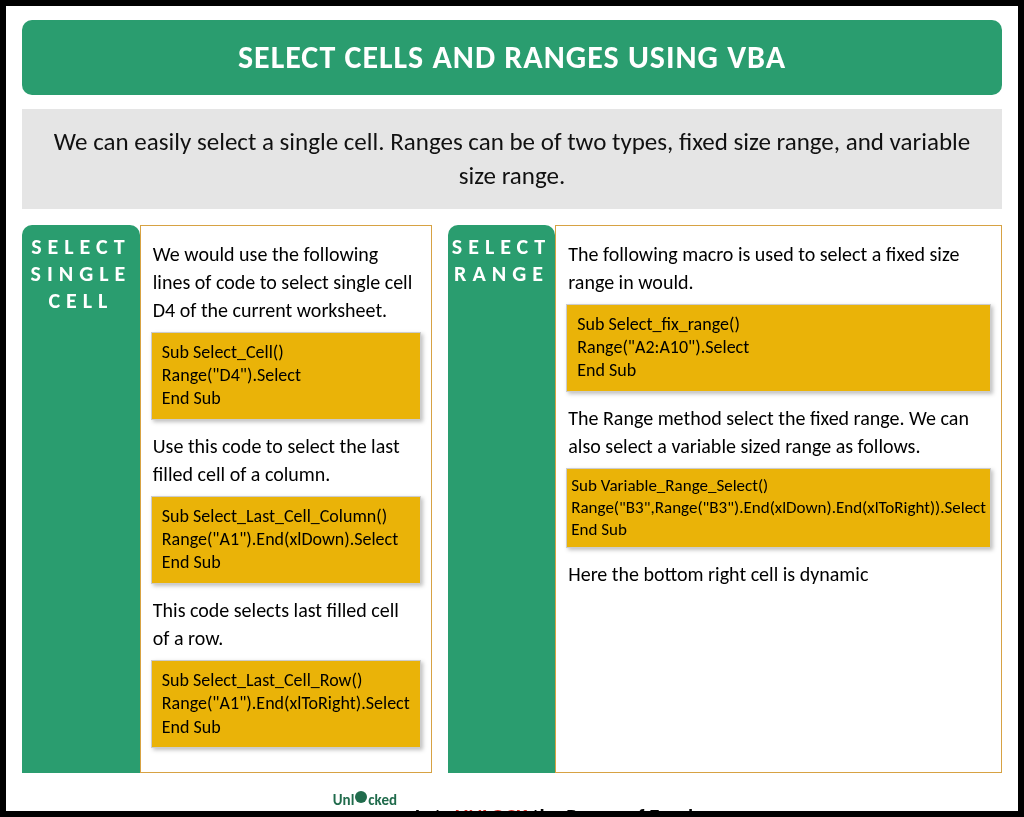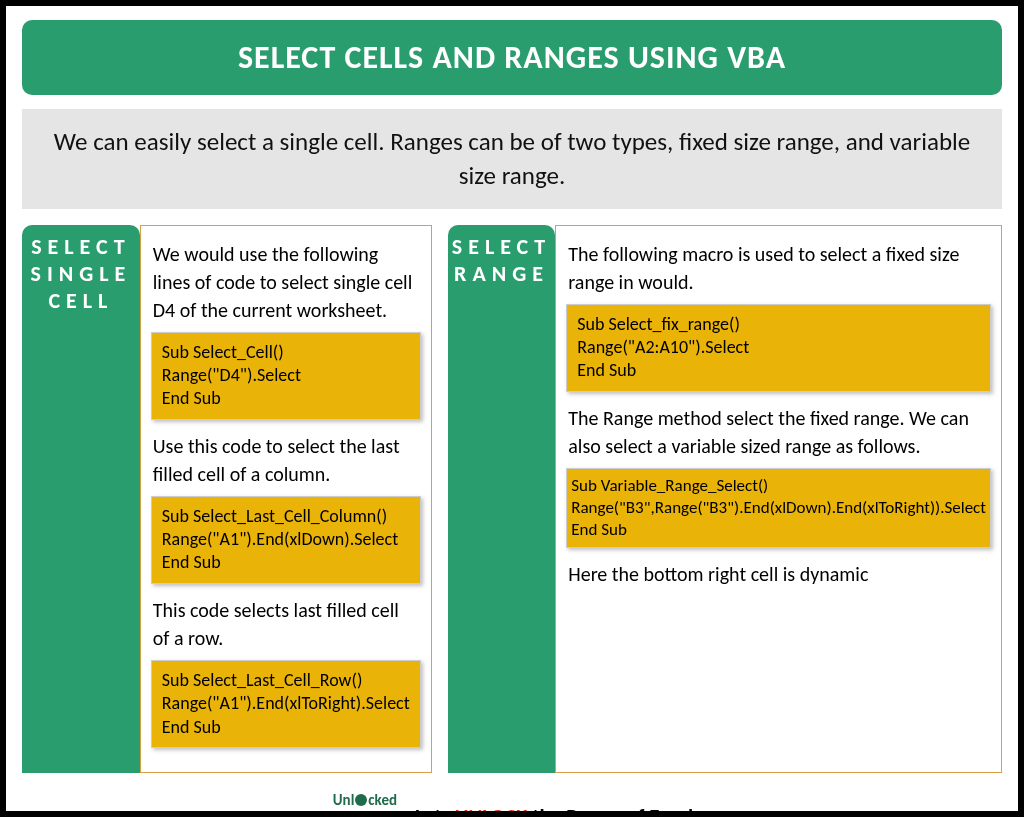--- a/index.html
+++ b/index.html
@@ -63,21 +63,21 @@
 Range("B3",Range("B3").End(xlDown).End(xlToRight)).Select
 End Sub</div>
         <div class="body-text">Here the bottom right cell is dynamic</div>
       </div>
     </div>
   </div>
 
   <div class="footer">
     <div class="logo">
       <div>
-        <div class="sub" style="display:flex;align-items:center;">
+        <div class="sub" style="display:flex;align-items:flex-start;">
           <span>Unl</span>
           <span style="width:12px;height:12px;border-radius:50%;background:#206b4c;display:inline-block;margin:0 1px;"></span>
           <span>cked</span>
         </div>
       </div>
     </div>
     <div class="footer-text">
       <br>
       <span><span>Lets </span><span class="unlock">UNLOCK</span><span> the Power of Excel</span></span>
     </div>

